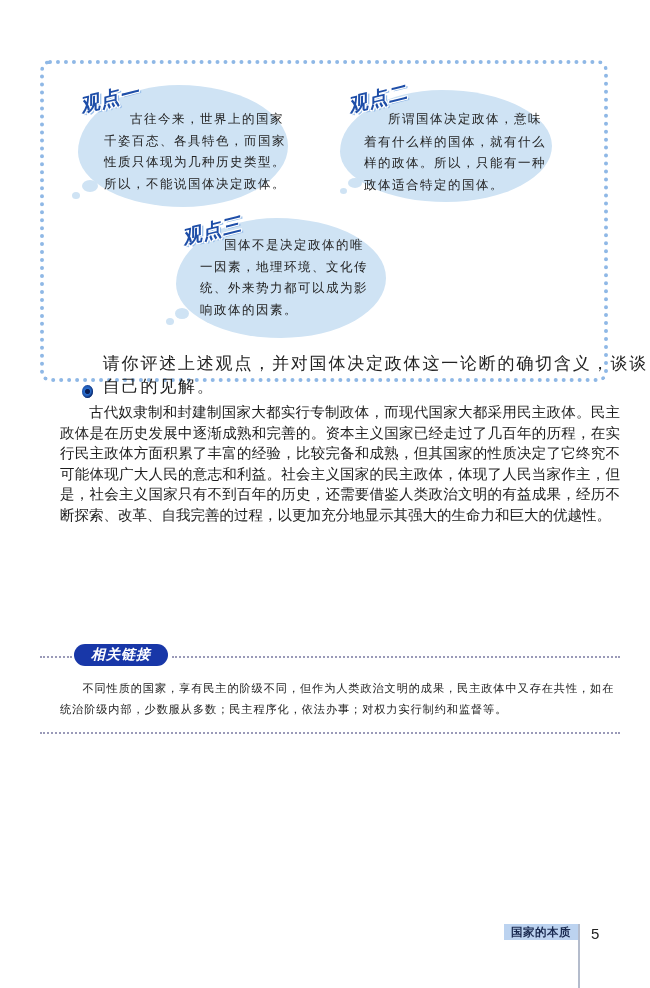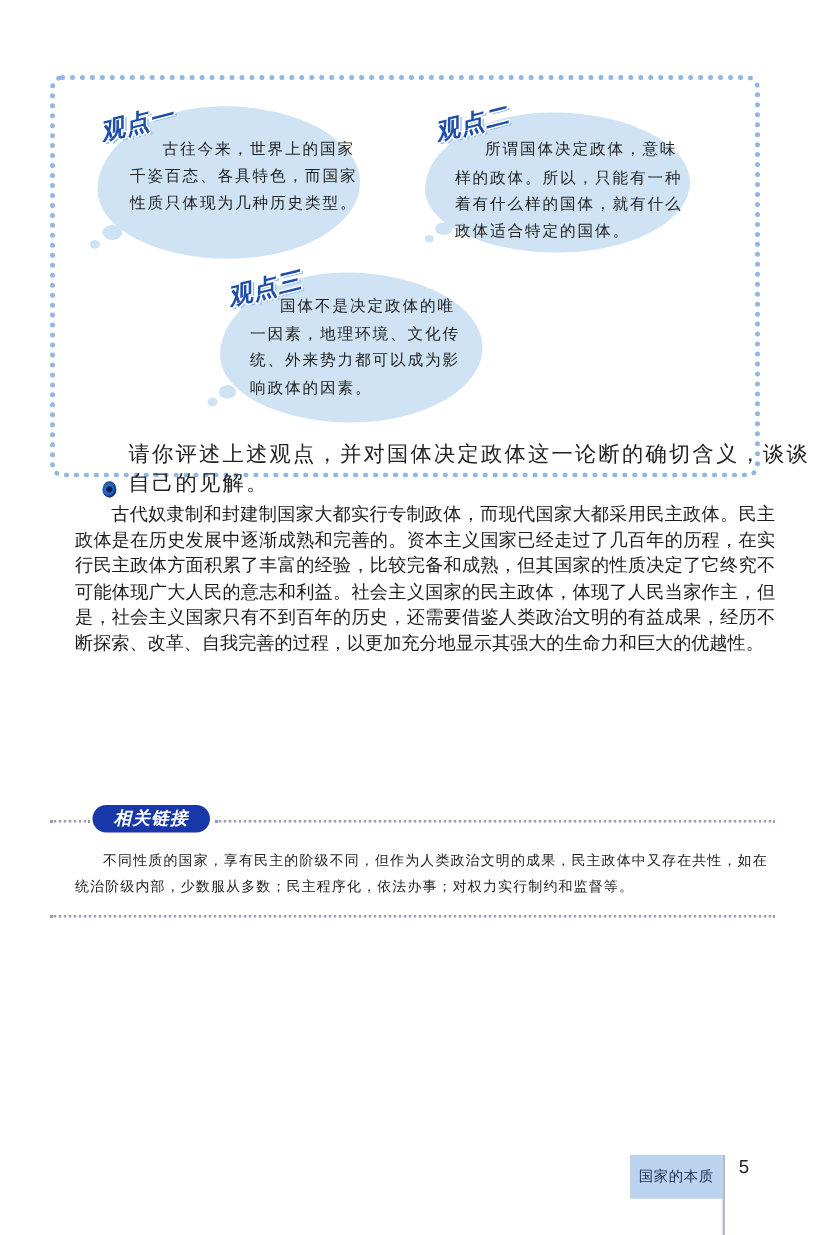--- a/index.html
+++ b/index.html
@@ -52,52 +52,53 @@
       background:#1837a8; border-radius:12px; color:#fff;
       font-family:"DejaVu Sans","Liberation Sans",sans-serif; font-weight:bold; font-style:italic;
       font-size:14px; display:flex; align-items:center; justify-content:center; letter-spacing:1px;
     }
     .link-text {
       position:absolute; left:60px; top:678px; width:560px; font-size:11.2px; line-height:21px;
       color:#222; letter-spacing:0.9px;
     }
     .link-text p { margin:0; text-indent:2em; }
     .footer-label {
-      position:absolute; left:504px; top:924px; width:74px; height:35px; background:#bcd3f0;
-      font-family:"DejaVu Sans","Liberation Sans",sans-serif; font-size:11.5px; font-weight:normal;
+      position:absolute; left:504px; top:924px; width:74px; height:16px; background:#bcd3f0;
+      font-family:"DejaVu Sans","Liberation Sans",sans-serif; font-size:11.5px; font-weight:bold;
       color:#1a2a50; display:flex; align-items:center; justify-content:center; letter-spacing:0.5px;
     }
     .footer-rule { position:absolute; left:578px; top:924px; width:2px; height:64px; background:#b4bccc; }
     .page-number {
       position:absolute; left:591px; top:925px; font-family:"Liberation Sans",sans-serif; font-size:15px; color:#222;
     }
   </style>
 </head>
 <body>
 
 <div class="frame"></div>
 
 <div class="bubble b1"></div>
 <div class="puff" style="left:82px;top:180px;width:16px;height:12px;"></div>
 <div class="puff" style="left:72px;top:192px;width:8px;height:7px;"></div>
 <div class="bubble-title" style="left:80px;top:86px;">观点一</div>
 <div class="bubble-text" style="left:104px;top:108px;">
   <div style="padding-left:26px;">古往今来，世界上的国家</div>
   <div>千姿百态、各具特色，而国家</div>
   <div>性质只体现为几种历史类型。</div>
+  <div>所以，不能说国体决定政体。</div>
 </div>
 
 <div class="bubble b2"></div>
 <div class="puff" style="left:348px;top:178px;width:14px;height:10px;"></div>
 <div class="puff" style="left:340px;top:188px;width:7px;height:6px;"></div>
 <div class="bubble-title" style="left:348px;top:86px;">观点二</div>
 <div class="bubble-text" style="left:364px;top:109px;">
   <div style="padding-left:24px;font-family:Liberation Serif, serif;">所谓国体决定政体，意味</div>
+  <div>着有什么样的国体，就有什么</div>
   <div>样的政体。所以，只能有一种</div>
-  <div>着有什么样的国体，就有什么</div>
   <div>政体适合特定的国体。</div>
 </div>
 
 <div class="bubble b3"></div>
 <div class="puff" style="left:175px;top:308px;width:14px;height:11px;"></div>
 <div class="puff" style="left:166px;top:318px;width:8px;height:7px;"></div>
 <div class="bubble-title" style="left:182px;top:218px;">观点三</div>
 <div class="bubble-text" style="left:200px;top:234px;">
   <div style="padding-left:24px;">国体不是决定政体的唯</div>
   <div>一因素，地理环境、文化传</div>

